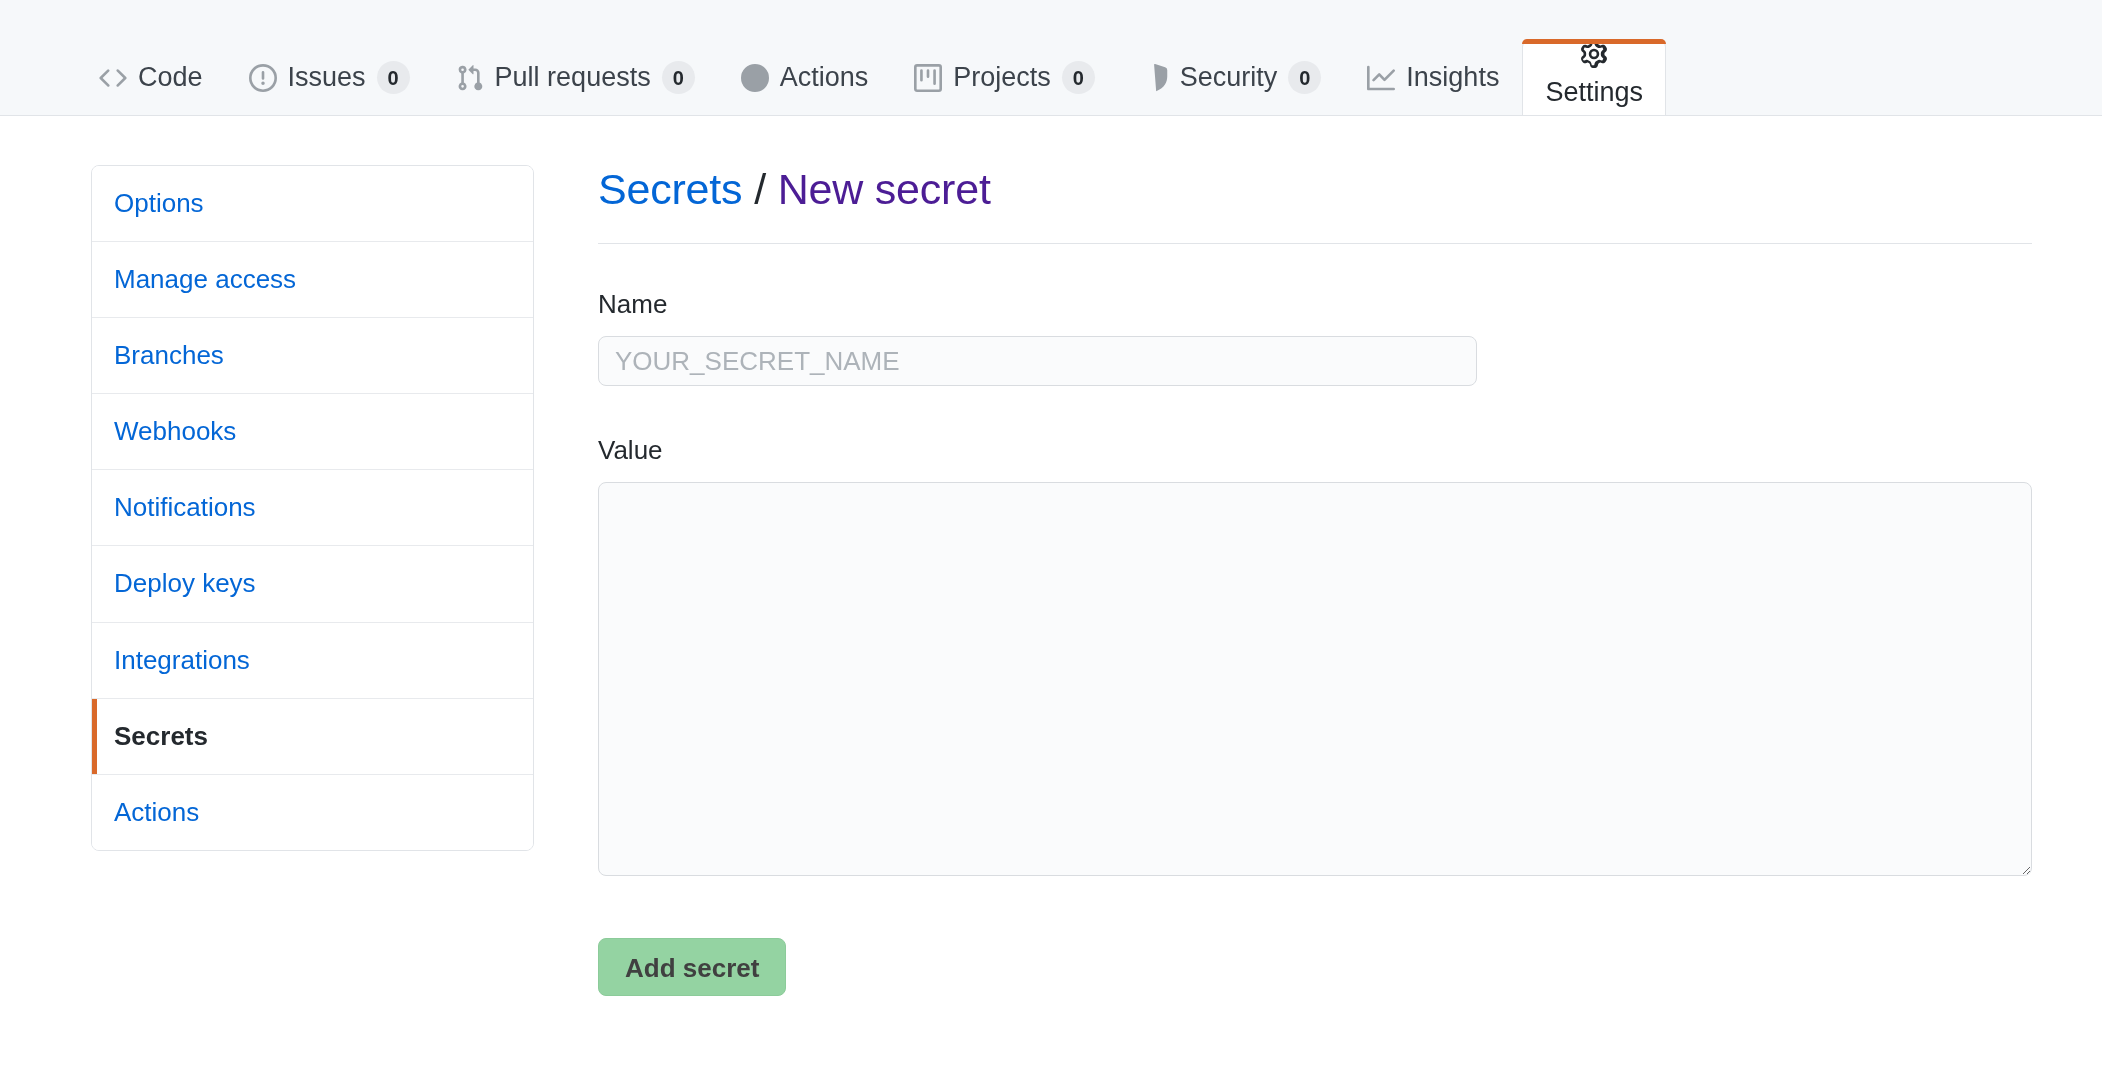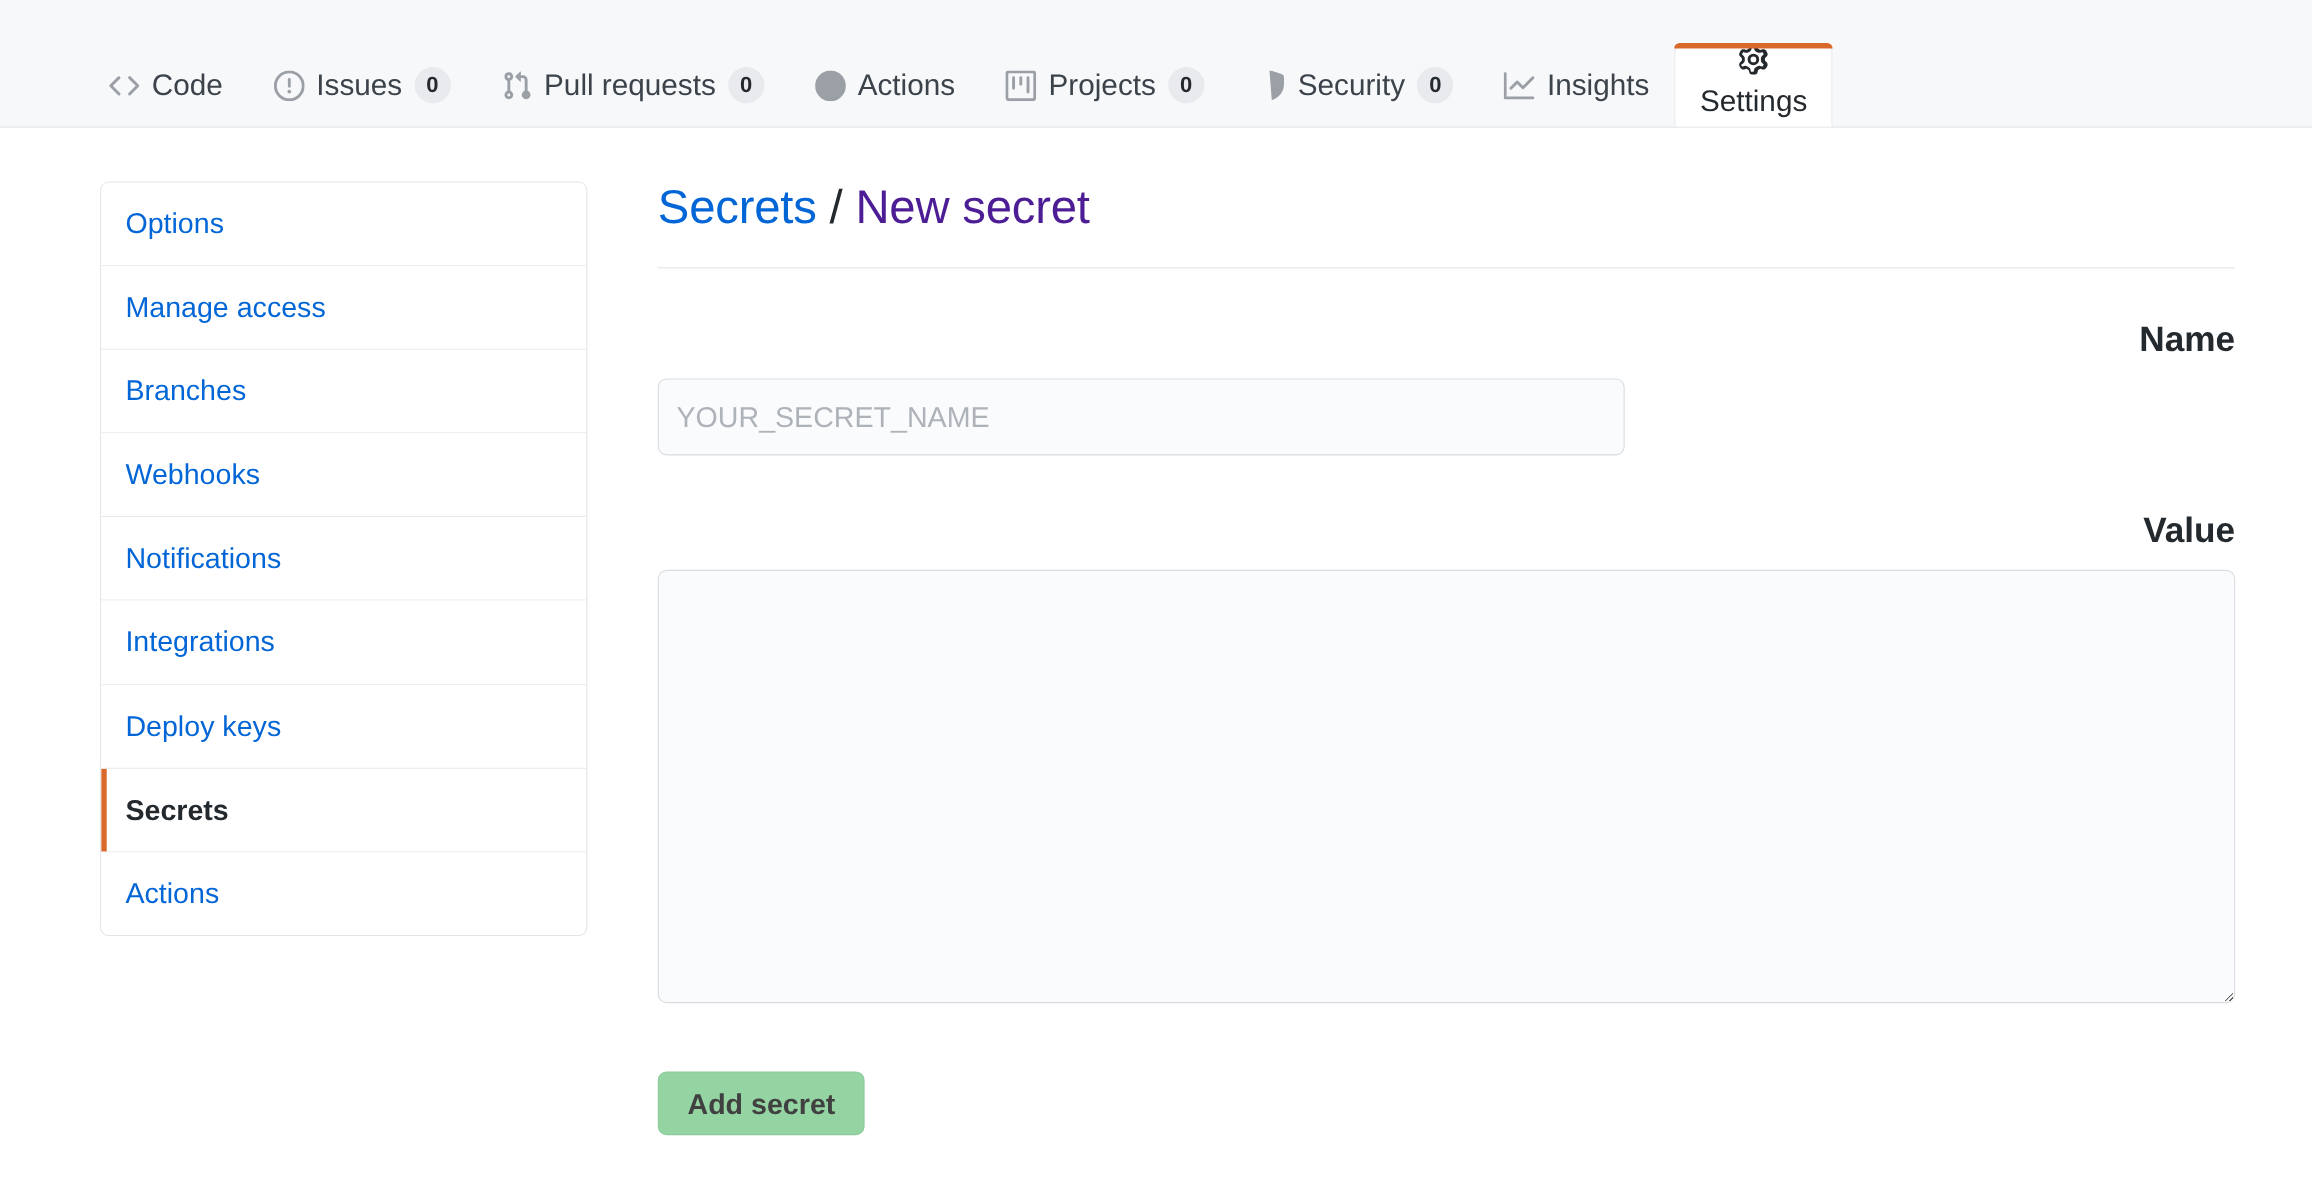--- a/index.html
+++ b/index.html
@@ -151,31 +151,30 @@
     color: #0366d6;
     text-decoration: none;
     cursor: pointer;
   }
   .page-heading .crumb-sep { color: #24292e; }
   .page-heading .crumb-current { color: #4c1d95; }
 
   .field-block { margin-top: 44px; }
   .field-label {
     display: block;
-    font-size: 32px;
-    font-weight: bold;
+    font-size: 26px;
+    font-weight: normal;
     color: #24292e;
     margin-bottom: 14px;
     line-height: 1.3;
-    text-align: right;
   }
   .text-input {
     display: block;
     width: 879px;
-    height: 70px;
+    height: 50px;
     padding: 0 16px;
     font-size: 26px;
     font-family: "Liberation Sans", sans-serif;
     color: #24292e;
     background: #fafbfc;
     border: 1px solid #d9dce0;
     border-radius: 8px;
     outline: none;
   }
   .text-input::placeholder { color: #adb3b9; }
@@ -298,22 +297,22 @@
 </div>
 
 <div class="page">
 
   <nav class="side-menu">
     <a class="menu-item">Options</a>
     <a class="menu-item">Manage access</a>
     <a class="menu-item">Branches</a>
     <a class="menu-item">Webhooks</a>
     <a class="menu-item">Notifications</a>
+    <a class="menu-item">Deploy keys</a>
     <a class="menu-item">Integrations</a>
-    <a class="menu-item">Deploy keys</a>
     <a class="menu-item selected">Secrets</a>
     <a class="menu-item">Actions</a>
   </nav>
 
   <main class="content">
 
     <h1 class="page-heading">
       <a class="crumb-link">Secrets</a> <span class="crumb-sep">/</span>
       <span class="crumb-current">New secret</span>
     </h1>

